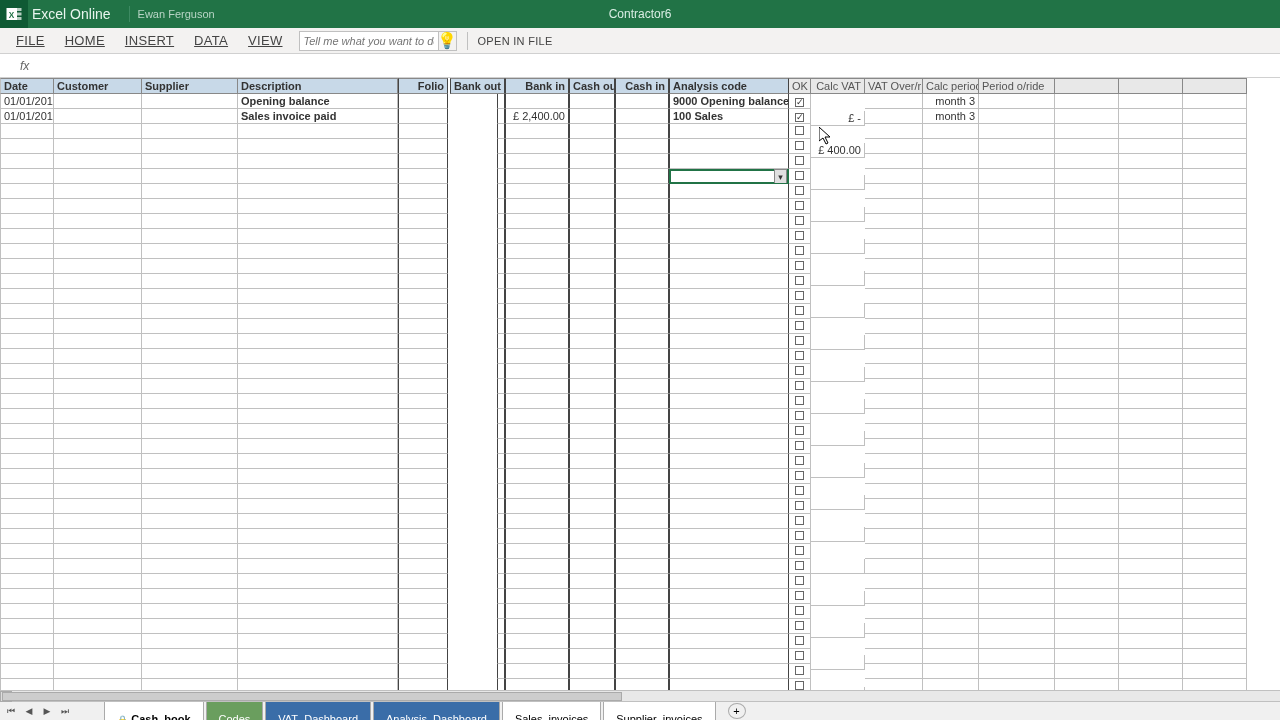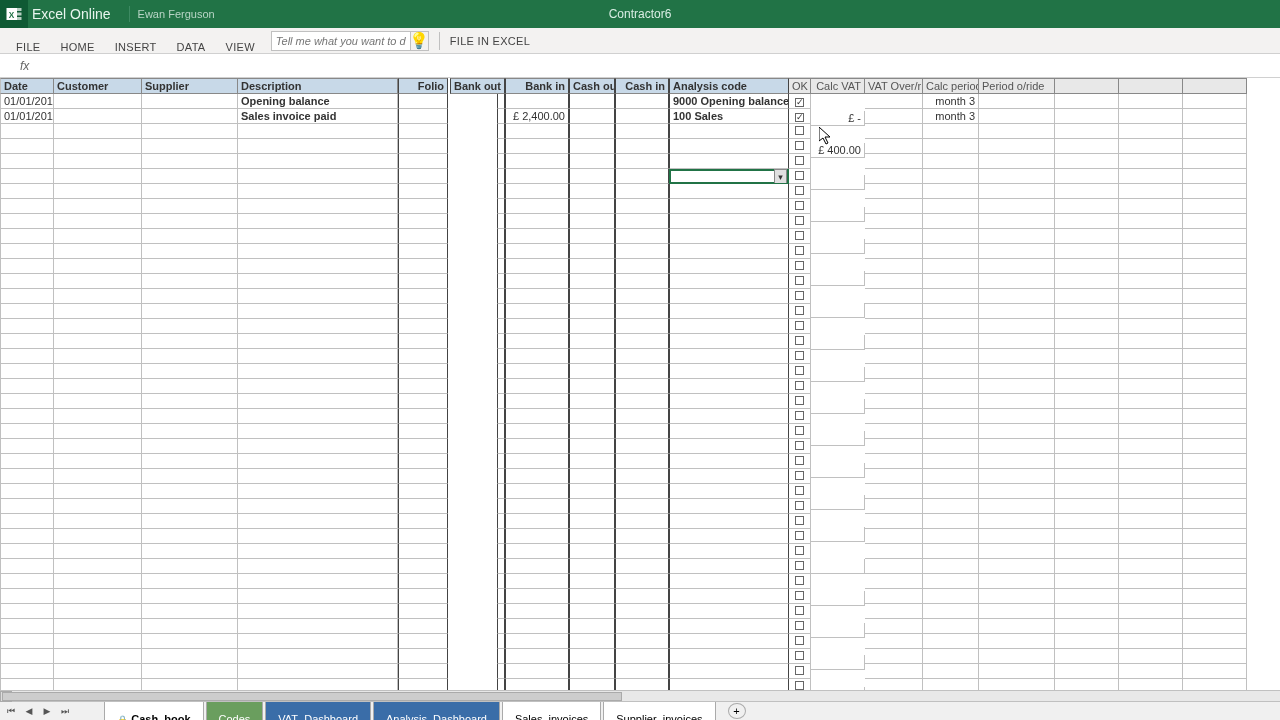--- a/index.html
+++ b/index.html
@@ -9,21 +9,21 @@
 .title-bar { height: 28px; background: #217346; display: flex; align-items: center; color: #fff; font-size: 12px; }
 .app-icon { width: 28px; height: 28px; display: flex; align-items: center; justify-content: center; background: #0f5a34; margin-right: 4px; }
 .app-icon svg { width: 18px; height: 18px; }
 .app-name { font-size: 14px; font-weight: 300; color: #e8f5ee; margin-right: 10px; }
 .vbar { width: 1px; height: 16px; background: #3d8a62; margin: 0 8px; }
 .user-name { color: #b8d5c6; font-size: 11px; }
 .title-center { position: absolute; left: 50%; transform: translateX(-50%); color: #d8ede3; font-size: 12px; }
 
 
 .ribbon { height: 26px; background: #f3f2f1; border-bottom: 1px solid #d0d0d0; display: flex; align-items: center; padding-left: 6px; }
-.ribbon-tab { padding: 6px 10px; height: 26px; line-height: 26px; font-size: 11px; color: #444; cursor: pointer; text-transform: uppercase; letter-spacing: 0.3px; }
+.ribbon-tab { padding: 0 10px; height: 26px; line-height: 26px; font-size: 13px; color: #444; cursor: pointer; text-transform: uppercase; letter-spacing: 0.3px; text-decoration: underline; }
 .search-wrap { display: flex; align-items: center; margin-left: 6px; }
 .search-input { width: 140px; height: 20px; border: 1px solid #c0c0c0; font-size: 11px; font-style: italic; color: #888; padding: 0 4px; background: #fff; }
 .bulb { width: 18px; height: 20px; border: 1px solid #c0c0c0; border-left: none; display: flex; align-items: center; justify-content: center; }
 .vbar2 { width: 1px; height: 18px; background: #c0c0c0; margin: 0 10px; }
 .open-excel { font-size: 11px; color: #444; letter-spacing: 0.3px; }
 
 
 .formula-bar { height: 24px; border-bottom: 1px solid #d0d0d0; display: flex; align-items: center; padding-left: 20px; background: #fff; }
 .fx { font-style: italic; font-size: 12px; color: #666; }
 
@@ -87,21 +87,21 @@
       <div class="ribbon-tab">HOME</div>
       <div class="ribbon-tab">INSERT</div>
       <div class="ribbon-tab">DATA</div>
       <div class="ribbon-tab">VIEW</div>
     </div>
   <div class="search-wrap">
     <input class="search-input" placeholder="Tell me what you want to do" style="">
     <div class="bulb">💡</div>
   </div>
   <span class="vbar2"></span>
-  <span class="open-excel">FILE IN EXCEL</span>
+  <span class="open-excel">OPEN IN FILE</span>
 </div>
 
 <div class="formula-bar">
   <span class="fx">fx</span>
 </div>
 
 <div class="grid-wrap">
   <div class="grid" id="grid">
       <div class="col first" style="width: 54px;">
         <div class="hdr  ">Date</div>

